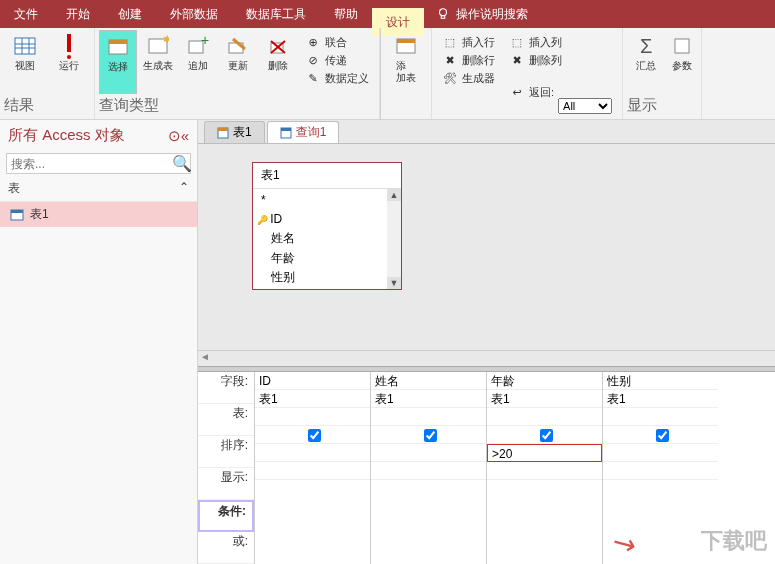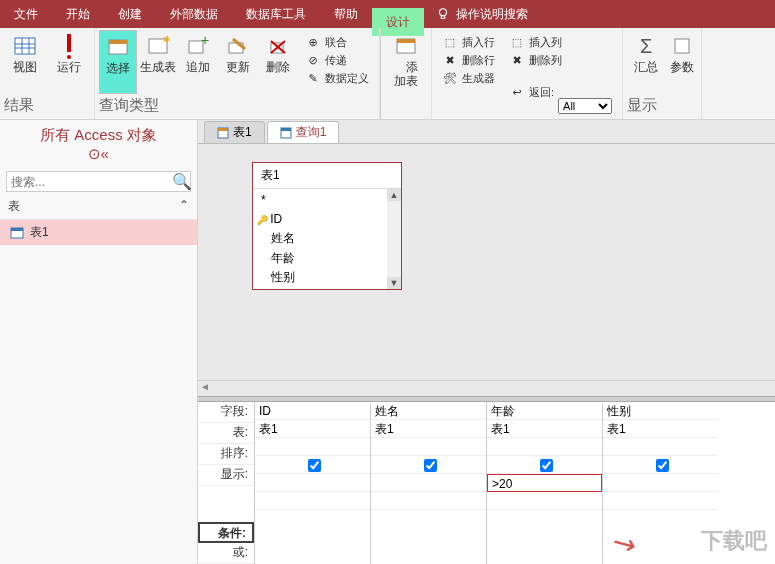--- a/index.html
+++ b/index.html
@@ -1,42 +1,42 @@
 <!DOCTYPE html>
 <html><head>
 <meta charset="utf-8">
 <style>
 * { box-sizing: border-box; margin: 0; padding: 0; font-family: "Microsoft YaHei", sans-serif; }
 body { width: 775px; height: 564px; background: #f0f0f0; overflow: hidden; position: relative; }
 
 .menubar { height: 28px; background: #a4373a; display: flex; align-items: center; color: #fff; font-size: 12px; }
 .menubar .tab { padding: 8px 14px; height: 100%; display: flex; align-items: center; cursor: pointer; }
-.menubar .tab.active { background: #86efac; color: #a4373a; margin-top: 16px; }
+.menubar .tab.active { background: #fef9c3; color: #a4373a; margin-top: 16px; }
 .menubar .search-area { display: flex; align-items: center; gap: 6px; margin-left: 12px; color: #fff; }
 .bulb-icon { width: 14px; height: 14px; }
 
 .ribbon { height: 92px; background: #f3f3f3; border-bottom: 1px solid #d4d4d4; display: flex; }
 .rgroup { border-right: 1px solid #e0e0e0; display: flex; flex-direction: column; justify-content: space-between; padding: 2px 4px 0; }
 .rgroup-body { display: flex; gap: 2px; flex: 1; }
 .rgroup-label { text-align: left; font-size: 15px; color: #666; padding: 2px 0 4px; }
 .rbtn { display: flex; flex-direction: column; align-items: center; justify-content: flex-start; width: 38px; padding-top: 4px; cursor: pointer; }
 .rbtn.big { width: 42px; }
 .rbtn.sel { background: #5eead4; border: 1px solid #c0c0c0; }
 .rbtn .ico { width: 24px; height: 24px; display: flex; align-items: center; justify-content: center; }
-.rbtn .lbl { font-size: 12px; color: #333; margin-top: 2px; text-align: right; line-height: 1.2; }
+.rbtn .lbl { font-size: 10px; color: #333; margin-top: 2px; text-align: left; line-height: 1.2; }
 .rbtn.danger .ico { color: #c00; }
 .small-stack { display: flex; flex-direction: column; gap: 2px; padding: 4px 6px; }
 .small-item { display: flex; align-items: center; gap: 4px; font-size: 11px; color: #333; cursor: pointer; }
 .small-item .sico { width: 16px; height: 16px; display: flex; align-items: center; justify-content: center; }
 .return-row { display: flex; align-items: center; gap: 4px; font-size: 11px; }
 .return-row select { font-size: 11px; width: 54px; margin-top: 28px; }
 
 .workspace { display: flex; height: calc(564px - 28px - 92px); }
 .navpane { width: 198px; background: #f8f8f8; border-right: 1px solid #d4d4d4; }
-.nav-hdr { display: flex; align-items: center; justify-content: space-between; padding: 6px 8px; font-size: 15px; color: #a4373a; flex-direction: column; }
+.nav-hdr { display: flex; align-items: center; justify-content: space-between; padding: 6px 8px; font-size: 15px; color: #a4373a; }
 .nav-search { margin: 2px 6px; display: flex; align-items: center; border: 1px solid #ccc; background: #fff; }
 .nav-search input { flex: 1; border: none; outline: none; font-size: 12px; padding: 2px 4px; }
 .nav-search .sicon { width: 18px; color: #888; text-align: center; }
 .nav-section { display: flex; justify-content: space-between; padding: 4px 8px; font-size: 12px; color: #444; border-bottom: 1px solid #e8e8e8; }
 .nav-item { padding: 4px 10px; background: #f7cfd0; font-size: 12px; display: flex; align-items: center; gap: 6px; color: #333; }
 .nav-item .ticon { width: 14px; height: 14px; }
 
 .main { flex: 1; background: #e9e9e9; display: flex; flex-direction: column; position: relative; }
 .doc-tabs { height: 24px; background: #e9e9e9; display: flex; align-items: flex-end; border-bottom: 1px solid #bdbdbd; padding-left: 6px; }
 .doc-tab { height: 22px; padding: 0 12px; display: flex; align-items: center; gap: 4px; font-size: 12px; background: #dadada; border: 1px solid #bdbdbd; border-bottom: none; border-radius: 3px 3px 0 0; margin-right: 2px; }
@@ -52,22 +52,22 @@
 .table-box .tb-list .pk::before { content: "🔑"; font-size: 9px; margin-left: -14px; margin-right: 2px; }
 .tb-scroll-up, .tb-scroll-dn { position: absolute; right: 0; width: 14px; height: 12px; background: #e0e0e0; font-size: 9px; text-align: center; line-height: 12px; color: #555; cursor: pointer; }
 .tb-scroll-up { top: 0; } .tb-scroll-dn { bottom: 0; }
 
 .splitter { height: 6px; background: #d0d0d0; border-top: 1px solid #aaa; border-bottom: 1px solid #aaa; cursor: row-resize; }
 .hscroll-hint { height: 16px; background: #e9e9e9; border-top: 1px solid #ccc; position: relative; }
 .hscroll-hint::before { content: "◄"; position: absolute; left: 2px; font-size: 10px; color: #888; }
 
 .qgrid { background: #fff; display: flex; font-size: 12px; }
 .qgrid-labels { width: 56px; text-align: right; }
-.qgrid-labels div { height: 21px; line-height: 18px; padding-right: 6px; color: #333; border-bottom: 1px solid #eee; }
-.qgrid-labels .hl { border: 2px solid #404040; font-weight: bold; margin-top: 36px; }
+.qgrid-labels div { height: 32px; line-height: 18px; padding-right: 6px; color: #333; border-bottom: 1px solid #eee; }
+.qgrid-labels .hl { border: 2px solid #c4b5fd; font-weight: bold; }
 .qgrid-cols { display: flex; flex: 1; }
 .qcol { width: 116px; border-left: 1px solid #ccc; }
 .qcol div { height: 18px; line-height: 18px; padding-left: 4px; border-bottom: 1px solid #eee; position: relative; }
 .qcol .chk { text-align: center; }
 .qcol .chk input { vertical-align: middle; }
 .qcol .crit-hl { border: 1px solid #c9302c; }
 
 .watermark { position: absolute; right: 8px; bottom: 8px; font-size: 22px; color: rgba(0,0,0,0.25); font-weight: bold; pointer-events: none; }
 .arrow-annot { position: absolute; right: 140px; bottom: 4px; color: #d9534f; font-size: 28px; transform: rotate(-30deg); pointer-events: none; }
 

